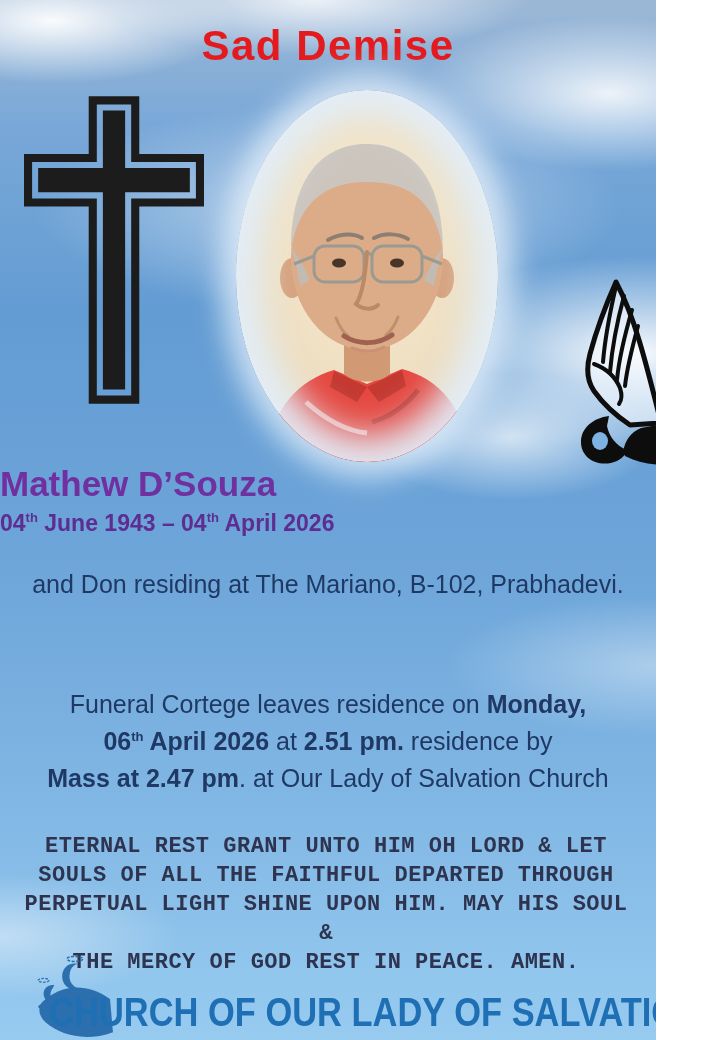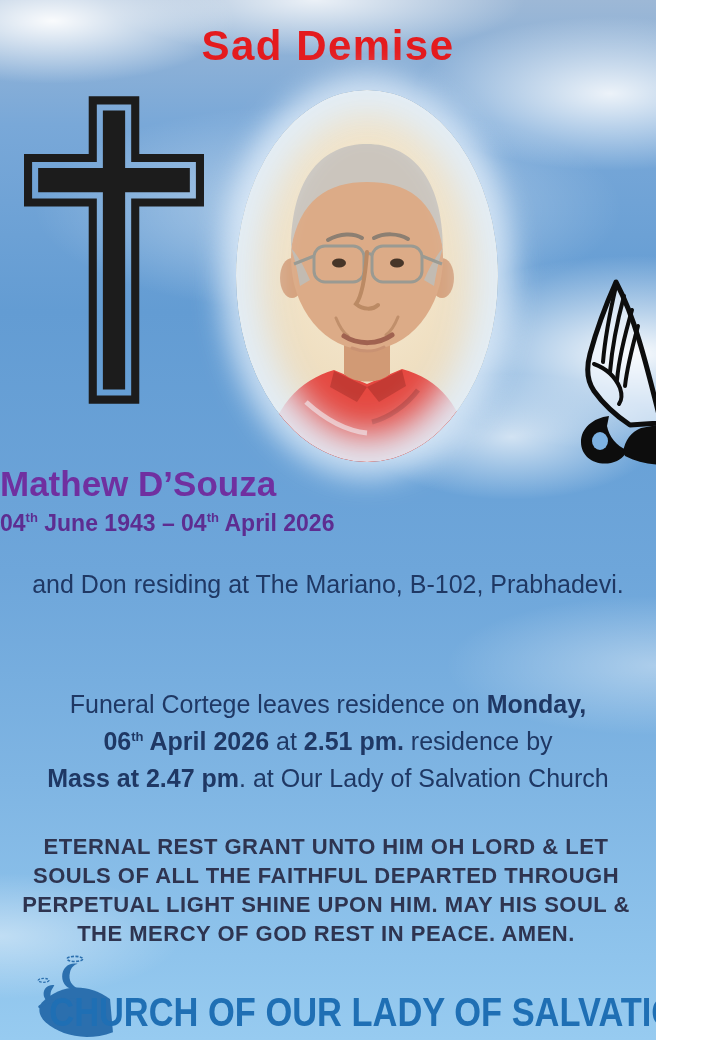--- a/index.html
+++ b/index.html
@@ -26,21 +26,21 @@
   .feather{position:absolute; inset:0; border-radius:50%;
            box-shadow:inset 0 0 34px 26px rgba(226,238,250,.95); pointer-events:none;}
   .hands{left:563px; top:276px;}
   .name{top:464px; left:0; right:0; text-align:left; font-size:35px; font-weight:700; color:#7030a0;}
   .dates{top:510px; left:0; right:0; text-align:left; font-size:23px; font-weight:700; color:#5d2d91;}
   .dates sup, .funeral sup{font-size:13px; line-height:0; font-weight:700;}
   .family{top:566px; left:0; right:0; text-align:center; font-size:25px; line-height:36px; color:#1f3864;}
   .funeral{top:664px; left:0; right:0; text-align:center; font-size:25px; line-height:37px; color:#1f3864;margin-top:22px;}
   .funeral b{font-weight:700;}
   .prayer{top:832px; left:16px; right:20px; text-align:center; font-size:22px; line-height:29px;
-          font-family:Liberation Sans, sans-serif; font-weight:700; letter-spacing:.5px; color:#2e3450;}
+          font-family:Liberation Mono, monospace; font-weight:700; letter-spacing:.5px; color:#2e3450;}
   .logo{left:24px; top:954px;}
   .church{top:960px; left:100px; right:4px; height:76px; display:flex; align-items:flex-end;
           justify-content:center; font-size:41px; font-weight:700; color:#1f6fb4; white-space:nowrap;}
   .church-inner{display:inline-block; transform:scaleX(.84);}
 </style>
 </head>
 <body>
 
 <div class="card">
 

